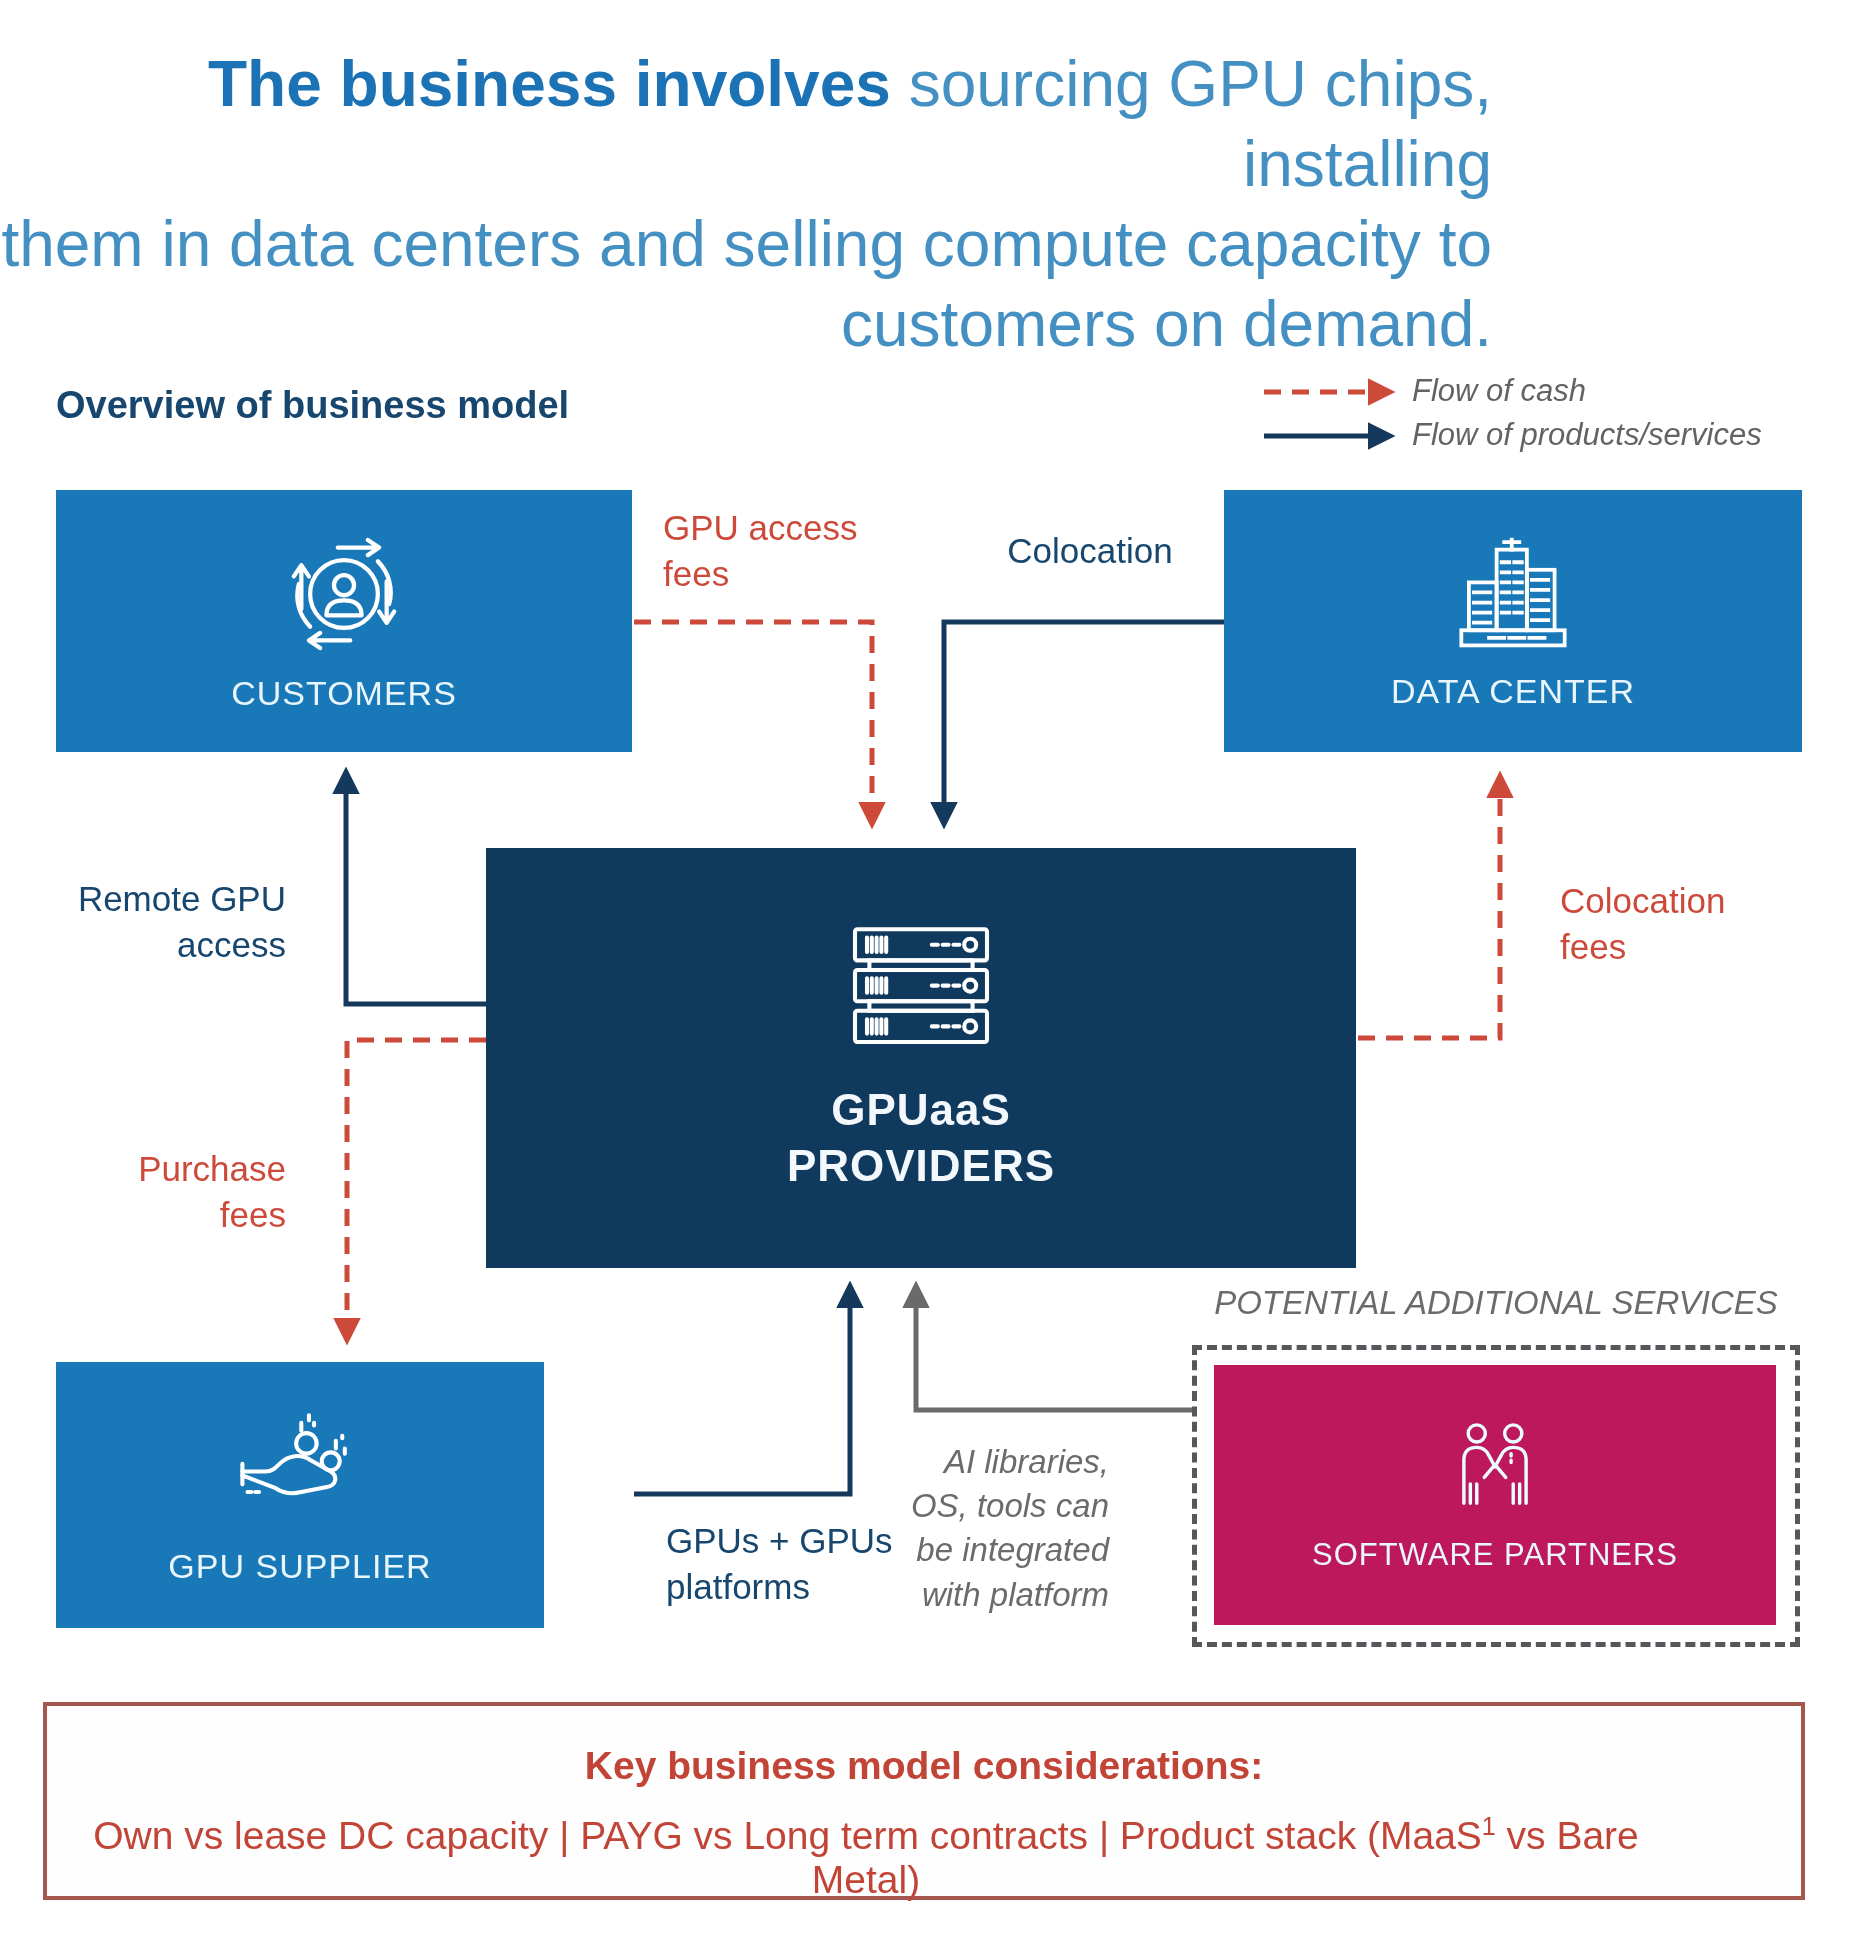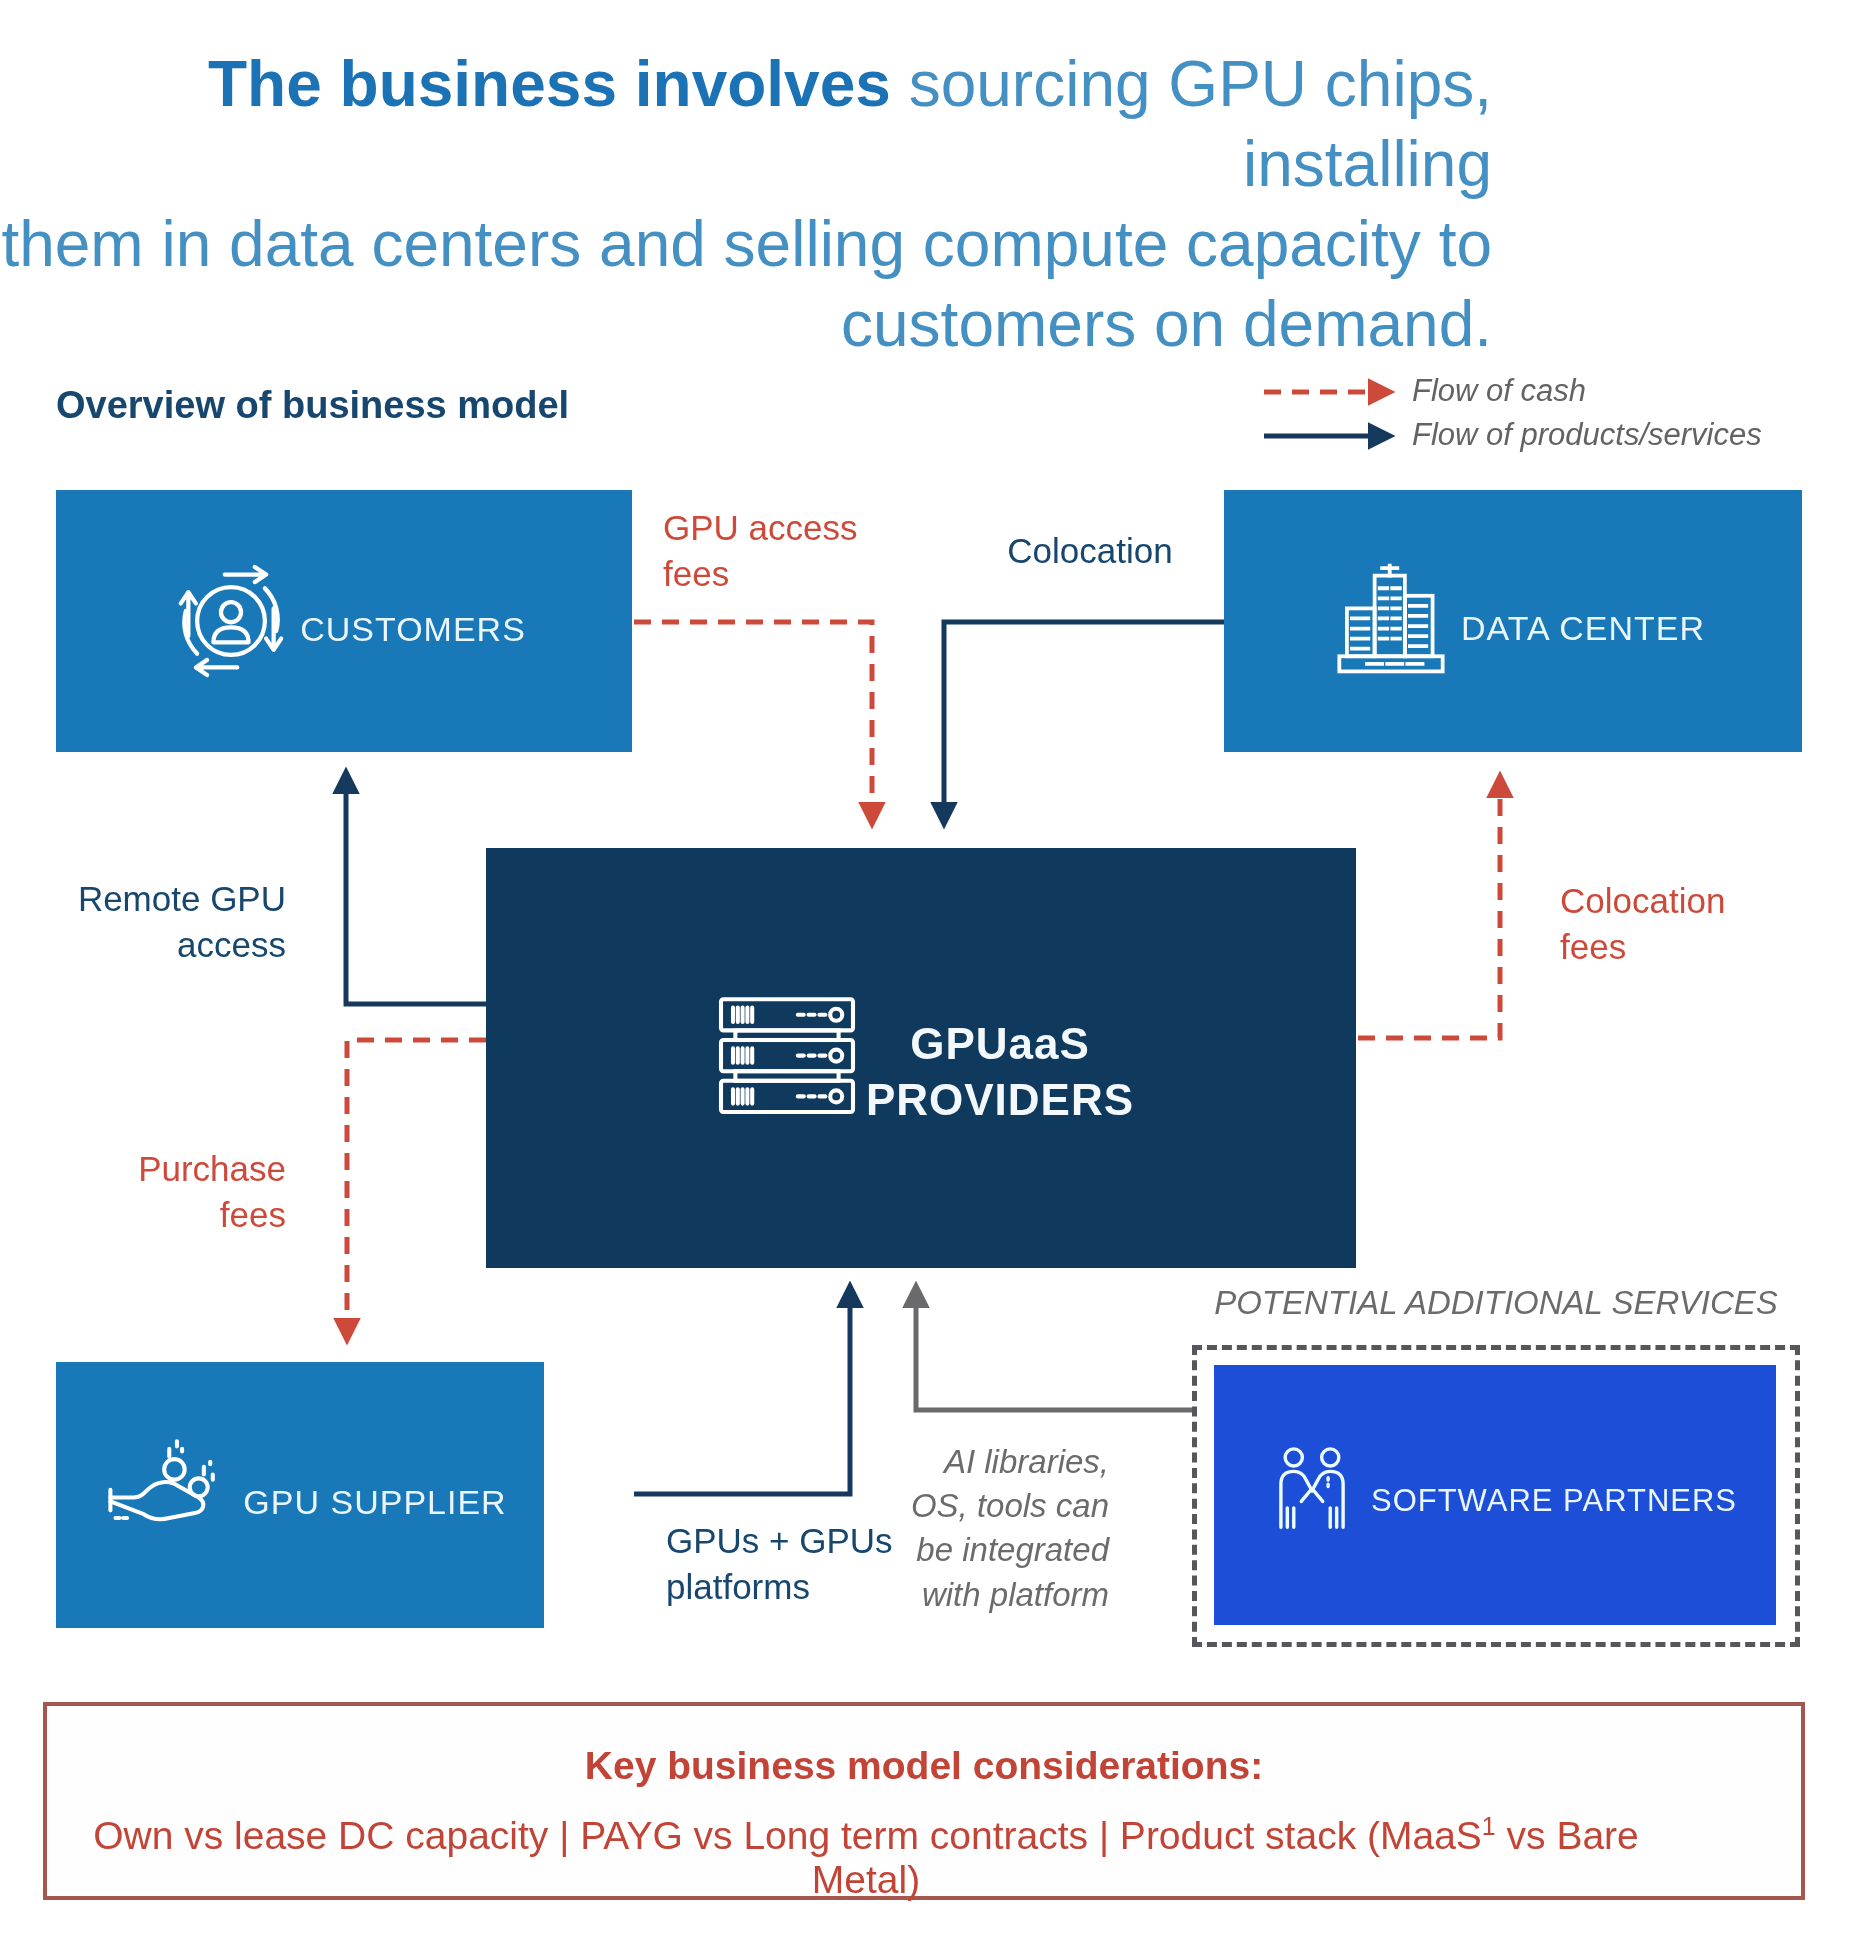--- a/index.html
+++ b/index.html
@@ -7,29 +7,29 @@
     font-family:"Liberation Sans",sans-serif;overflow:hidden;}
   .abs{position:absolute;}
   
   .title{top:44px;left:0;width:1492px;text-align:right;font-size:64px;line-height:80px;color:#4590c2;}
   .title b{color:#1b72b4;font-weight:700;}
   
   .overview{top:384px;left:56px;font-size:38px;font-weight:700;color:#17466e;}
   
   .legend-label{font-size:31px;font-style:italic;color:#636363;}
   
-  .node{display:flex;align-items:center;justify-content:center;color:#fff;}
+  .node{display:flex;flex-direction:column;align-items:center;justify-content:center;color:#fff;}
   .node-label{font-size:34px;letter-spacing:1px;color:#eaf6fd;white-space:nowrap;}
   .box-customers{left:56px;top:490px;width:576px;height:262px;background:#1878b8;}
   .box-datacenter{left:1224px;top:490px;width:578px;height:262px;background:#1878b8;}
   .box-provider{left:486px;top:848px;width:870px;height:420px;background:#0f3a5e;}
   .provider-label{font-size:44px;font-weight:700;line-height:1.28;letter-spacing:1px;color:#f2f8fc;text-align:center;}
   .box-supplier{left:56px;top:1362px;width:488px;height:266px;background:#1878b8;}
   .partners-frame{left:1192px;top:1345px;width:608px;height:302px;border:5px dashed #56575b;box-sizing:border-box;}
-  .box-partners{left:1214px;top:1365px;width:562px;height:260px;background:#1d4ed8;}
+  .box-partners{left:1214px;top:1365px;width:562px;height:260px;background:#be185d;}
   .partners-label{font-size:31px;}
   .potential{left:1190px;top:1284px;width:612px;text-align:center;font-size:33px;font-style:italic;color:#6b6b6b;white-space:nowrap;}
   
   .flow{font-size:35px;line-height:1.3;white-space:pre-line;}
   .red{color:#cd4a3a;}
   .navy{color:#17466e;}
   .gray-italic{color:#6b6b6b;font-style:italic;}
   .lbl-gpu-access{left:663px;top:505px;width:260px;text-align:left;}
   .lbl-colocation{left:960px;top:528px;width:260px;text-align:center;}
   .lbl-remote{left:58px;top:876px;width:228px;text-align:right;}

